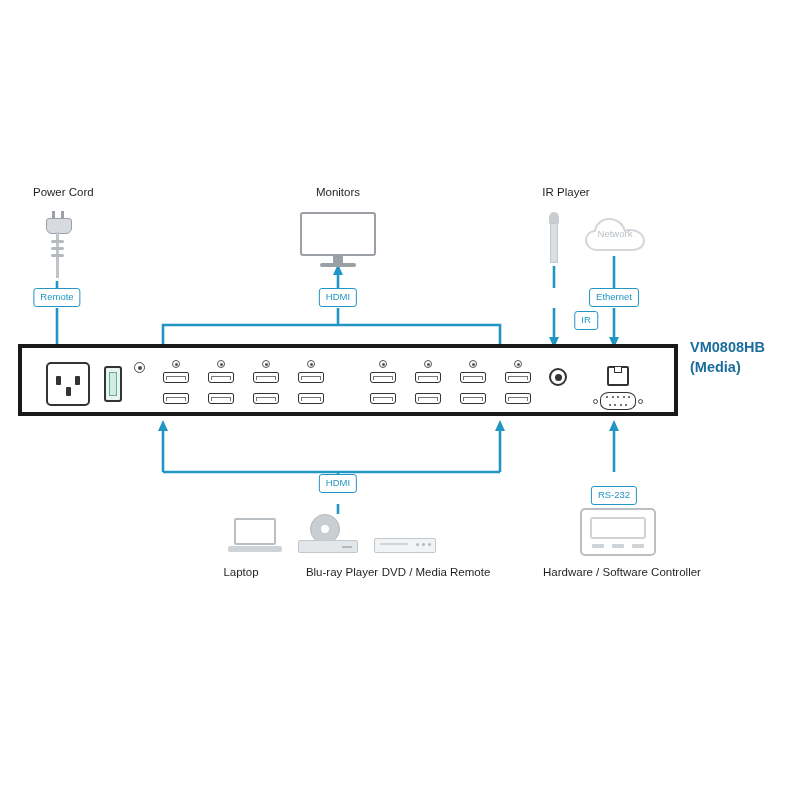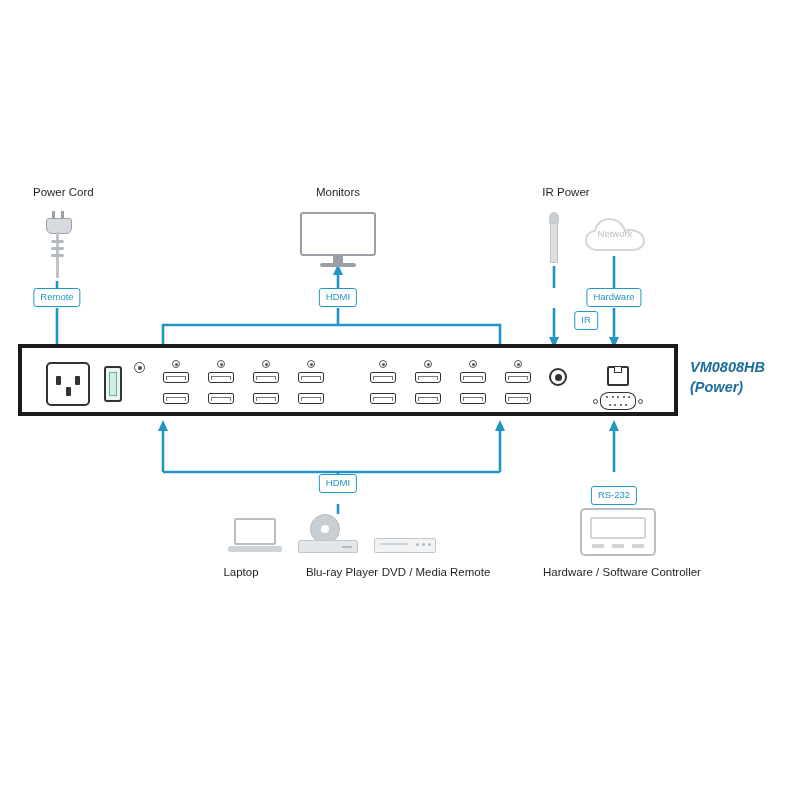--- a/index.html
+++ b/index.html
@@ -429,26 +429,26 @@
 
   <div class="icon-box" id="cloud-icon">
     <svg width="62" height="40" viewBox="0 0 62 40">
       <path d="M14,36 C6,36 2,31 2,26 C2,21 6,17 11,17 C12,10 18,5 25,5 C33,5 39,10 41,17 C41,17 43,16 46,16 C54,16 60,21 60,27 C60,32 55,36 49,36 Z" fill="none" stroke="#d2d7db" stroke-width="2"></path>
     </svg>
   </div>
   <div id="cloud-label">Network</div>
 
   <div class="lbl" id="lbl-power-cord" style="left:33px; top:186px;">Power Cord</div>
   <div class="lbl center" id="lbl-monitors" style="left:338px; top:186px;">Monitors</div>
-  <div class="lbl center" id="lbl-ir-remote" style="left:566px; top:186px;">IR Power</div>
+  <div class="lbl center" id="lbl-ir-remote" style="left:566px; top:186px;">IR Player</div>
 
   <div class="port-tag" style="left:57px; top:288px;">Remote</div>
   <div class="port-tag" style="left:338px; top:288px;">HDMI</div>
   <div class="port-tag" style="left:586px; top:288px;margin-top:23px;">IR</div>
-  <div class="port-tag" style="left:614px; top:288px;">Hardware</div>
+  <div class="port-tag" style="left:614px; top:288px;">Ethernet</div>
 
   <div id="chassis">
     <div class="ac-socket">
       <div class="pin l"></div>
       <div class="pin r"></div>
       <div class="pin b"></div>
     </div>
 
     <div class="pwr-switch">
       <div class="rocker"></div>
@@ -505,23 +505,23 @@
         <div class="pinrow" style="padding:0 3px;">
             <i></i>
             <i></i>
             <i></i>
             <i></i>
           </div>
       </div>
     </div>
   </div>
 
-  <div class="device-name" style="left:690px; top:358px;font-style:italic;">
+  <div class="device-name" style="left:690px; top:338px;">
     <div>VM0808HB</div>
-    <div>(Power)</div>
+    <div>(Media)</div>
   </div>
 
   <div class="port-tag" style="left:338px; top:474px;">HDMI</div>
   <div class="port-tag" style="left:614px; top:486px;">RS-232</div>
 
   <div class="icon-box" id="laptop-icon">
     <div class="lid"></div>
     <div class="base"></div>
   </div>
 

